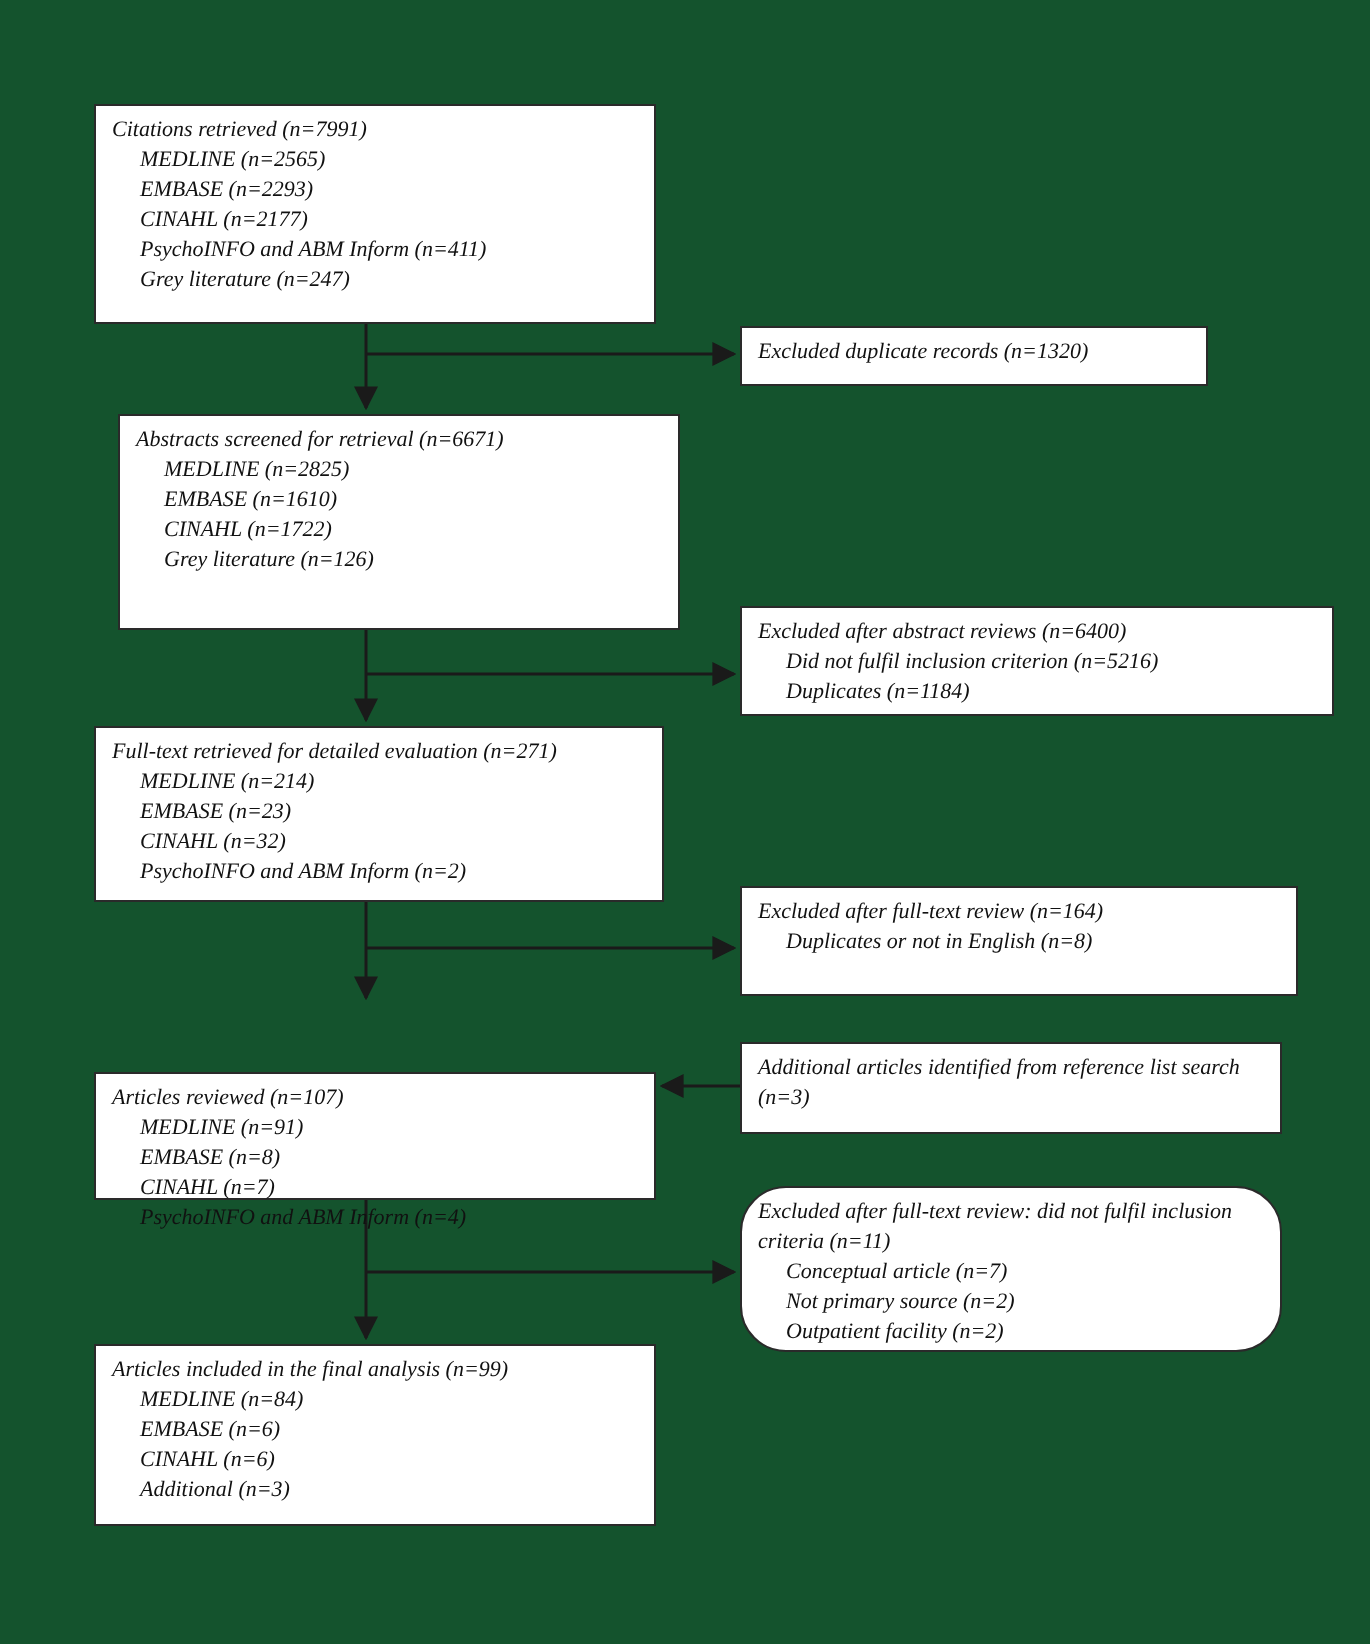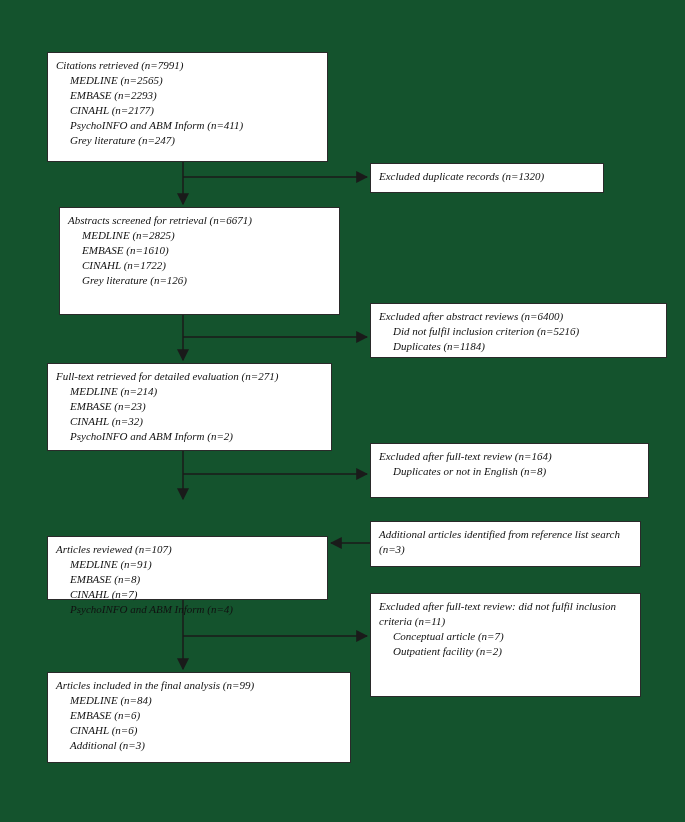--- a/index.html
+++ b/index.html
@@ -23,28 +23,28 @@
     padding: 5px 8px;
   }
   .box-title { white-space: normal; }
   .box-items .box-item { padding-left: 14px; }
 
   
   #b1 { left: 47px; top: 52px;  width: 281px; height: 110px; }
   #b2 { left: 59px; top: 207px; width: 281px; height: 108px; }
   #b3 { left: 47px; top: 363px; width: 285px; height: 88px;  }
   #b4 { left: 47px; top: 502px; width: 281px; height: 64px; margin-top: 34px;  }
-  #b5 { left: 47px; top: 672px; width: 304px; height: 91px;  }
+  #b5 { left: 47px; top: 672px; width: 281px; height: 91px;  }
 
   
   #s1 { left: 370px; top: 163px; width: 234px; height: 30px; }
   #s2 { left: 370px; top: 303px; width: 297px; height: 55px; }
   #s3 { left: 370px; top: 443px; width: 279px; height: 55px; }
   #s4 { left: 370px; top: 521px; width: 271px; height: 46px; }
-  #s5 { left: 370px; top: 593px; width: 271px; height: 104px; }
+  #s5 { left: 370px; top: 593px; width: 271px; height: 83px; border-radius: 23px; }
 
   #arrows {
     position: absolute;
     left: 0; top: 0;
     width: 685px; height: 822px;
     pointer-events: none;
   }
   #arrows line { stroke: #1a1a1a; stroke-width: 1.5; }
 </style>
 </head>
@@ -145,17 +145,18 @@
 
   <div class="box" id="s4">
     <div class="box-title">Additional articles identified from reference list search (n=3)</div>
     <div class="box-items"></div>
   </div>
 
   <div class="box" id="s5">
     <div class="box-title">Excluded after full-text review: did not fulfil inclusion criteria (n=11)</div>
     <div class="box-items">
         <div class="box-item">Conceptual article (n=7)</div>
+        <div class="box-item">Not primary source (n=2)</div>
         <div class="box-item">Outpatient facility (n=2)</div>
       </div>
   </div>
 
 </div>
 
 </body></html>

